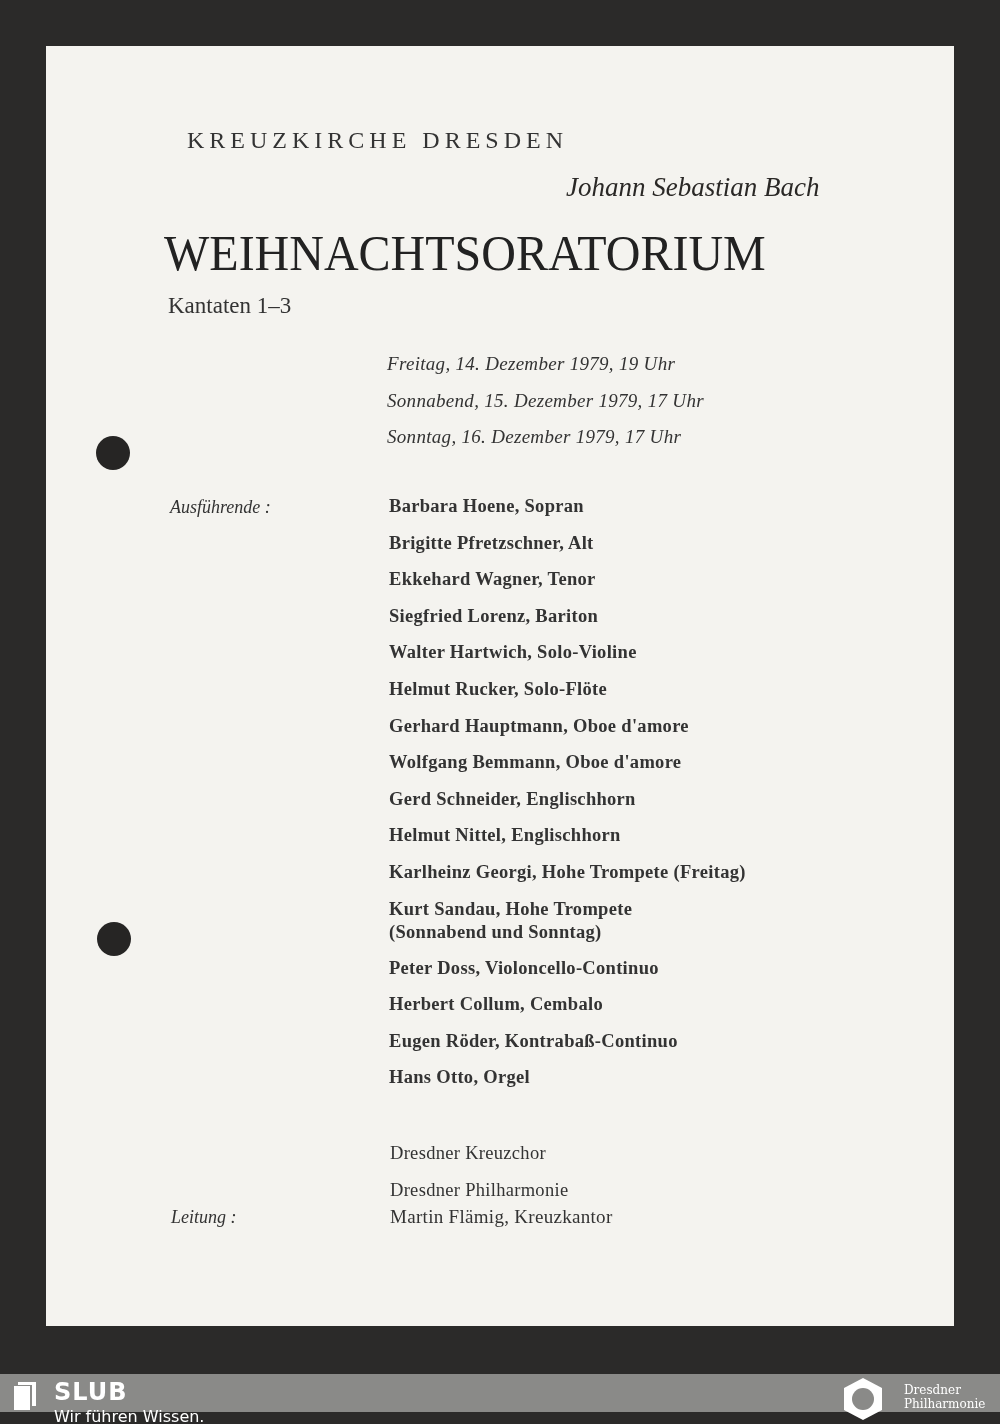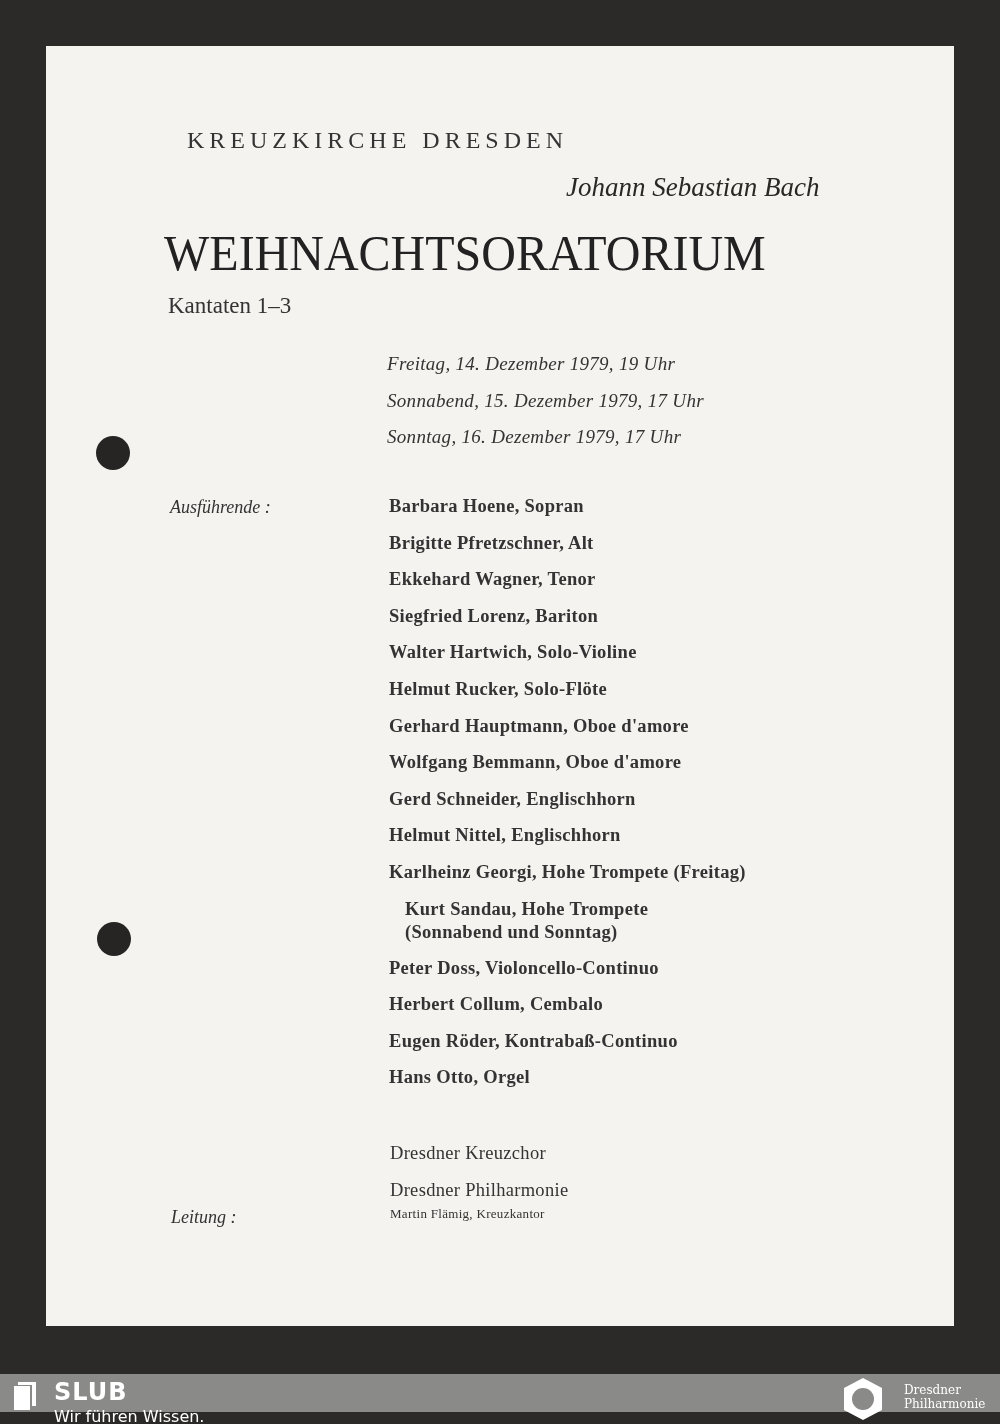--- a/index.html
+++ b/index.html
@@ -16,21 +16,21 @@
   .abs { position: absolute; white-space: nowrap; }
   .venue { left: 168px; top: 127px; font-size: 24px; letter-spacing: 5px; color: #333; margin-left: 19px; }
   .composer { left: 566px; top: 172px; font-size: 27px; font-style: italic; color: #2a2826; }
   .title { left: 164px; top: 224px; font-size: 50px; letter-spacing: 0px; color: #222; transform: scaleX(0.96); transform-origin: left top; }
   .subtitle { left: 168px; top: 293px; font-size: 23px; color: #333; }
   .dates { left: 387px; top: 353px; }
   .dates div { font-size: 19px; height: 36.5px; color: #333; letter-spacing: 0.3px; font-style: italic; }
   .label { font-size: 18px; font-style: italic; color: #333; }
   .perf { left: 389px; top: 495px; font-weight: bold; }
   .perf .row { font-size: 18.5px; color: #333; letter-spacing: 0.3px; min-height: 36.6px; line-height: 23px; }
-  .perf .row.two { min-height: 59px; margin-left: 16px; }
+  .perf .row.two { min-height: 59px; }
   .ensembles { left: 390px; top: 1118px; margin-top: 25px; }
   .ensembles div { font-size: 18.5px; height: 36.5px; color: #333; letter-spacing: 0.3px; }
   .hole { position: absolute; width: 34px; height: 34px; border-radius: 50%; background: #262524; }
   .footer {
     position: absolute; left: 0; top: 1374px; width: 1000px; height: 38px;
     background: #8a8a88; color: #fff;
     font-family: "DejaVu Sans", sans-serif;
   }
   .slub-icon { position: absolute; left: 14px; top: 8px; width: 24px; height: 28px; }
   .slub-name { position: absolute; left: 54px; top: 4px; font-size: 24px; font-weight: bold; letter-spacing: 1px; }
@@ -80,21 +80,21 @@
   <div class="row">Eugen Röder, Kontrabaß-Continuo</div>
   <div class="row">Hans Otto, Orgel</div>
 </div>
 
 <div class="abs ensembles">
   <div>Dresdner Kreuzchor</div>
   <div>Dresdner Philharmonie</div>
 </div>
 
 <div class="abs label" style="left:171px;top:1207px;">Leitung :</div>
-<div class="abs" style="left:390px;top:1206px;font-size:13px;color:#333;letter-spacing:0.3px;">Martin Flämig, Kreuzkantor</div>
+<div class="abs" style="left:390px;top:1206px;font-size:19px;color:#333;letter-spacing:0.3px;">Martin Flämig, Kreuzkantor</div>
 
 <div class="footer">
   <svg class="slub-icon" viewBox="0 0 24 28">
     <polygon points="0,4 16,4 16,28 0,28" fill="#fff"></polygon>
     <polygon points="4,0 22,0 22,24 18,24 18,3 4,3" fill="#fff"></polygon>
   </svg>
   <div class="slub-name">SLUB</div>
   <div class="slub-tag">Wir führen Wissen.</div>
   <svg class="phil-icon" viewBox="0 0 46 46">
     <polygon points="23,2 42,12 42,34 23,44 4,34 4,12" fill="#fff"></polygon>

